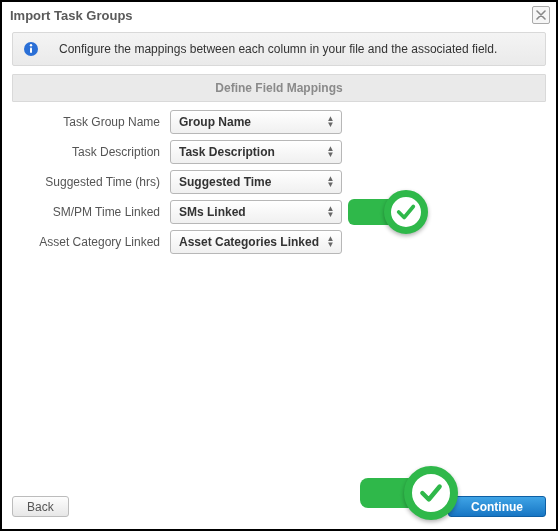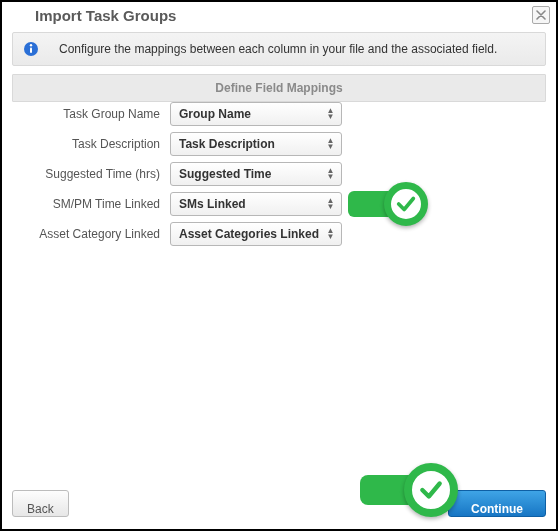--- a/index.html
+++ b/index.html
@@ -19,22 +19,21 @@
   }
   .title-bar {
     display: flex;
     align-items: center;
     justify-content: space-between;
     padding: 4px 6px 4px 8px;
   }
   .title-text {
     font-weight: bold;
     color: #5a5a5a;
-    font-size: 15px;
-    margin-left: 25px;
+    font-size: 13px;
   }
   .close-btn {
     width: 18px;
     height: 18px;
     border: 1px solid #aaa;
     background: #f6f6f6;
     border-radius: 2px;
     display: flex;
     align-items: center;
     justify-content: center;
@@ -66,21 +65,21 @@
     background: #eaeaea;
     border: 1px solid #d9d9d9;
     padding: 6px 10px;
     color: #8a8a8a;
     font-weight: bold;
     font-size: 12px;
     border-radius: 1px;
     text-align: center;
   }
   .field-rows {
-    margin-top: 0;
+    margin-top: 8px;
     position: relative;
   }
   .field-row {
     display: flex;
     align-items: center;
     margin-bottom: 6px;
     position: relative;
   }
   .field-label {
     width: 158px;
@@ -118,24 +117,24 @@
     line-height: 6px;
   }
   .button-bar {
     position: absolute;
     left: 10px; right: 10px; bottom: 10px;
     display: flex;
     justify-content: space-between;
     align-items: center;
   }
   .btn {
-    height: 27px;
+    height: 21px;
     border-radius: 3px;
     display:inline-flex;
-    align-items:flex-end;
+    align-items:center;
     justify-content:center;
     padding: 0 14px;
     font-size: 12px;
     cursor:pointer;
     border:1px solid;
     margin-top:28px;
   }
   .btn-back {
     background: linear-gradient(#fdfdfd,#e7e7e7);
     border-color: #bcbcbc;

